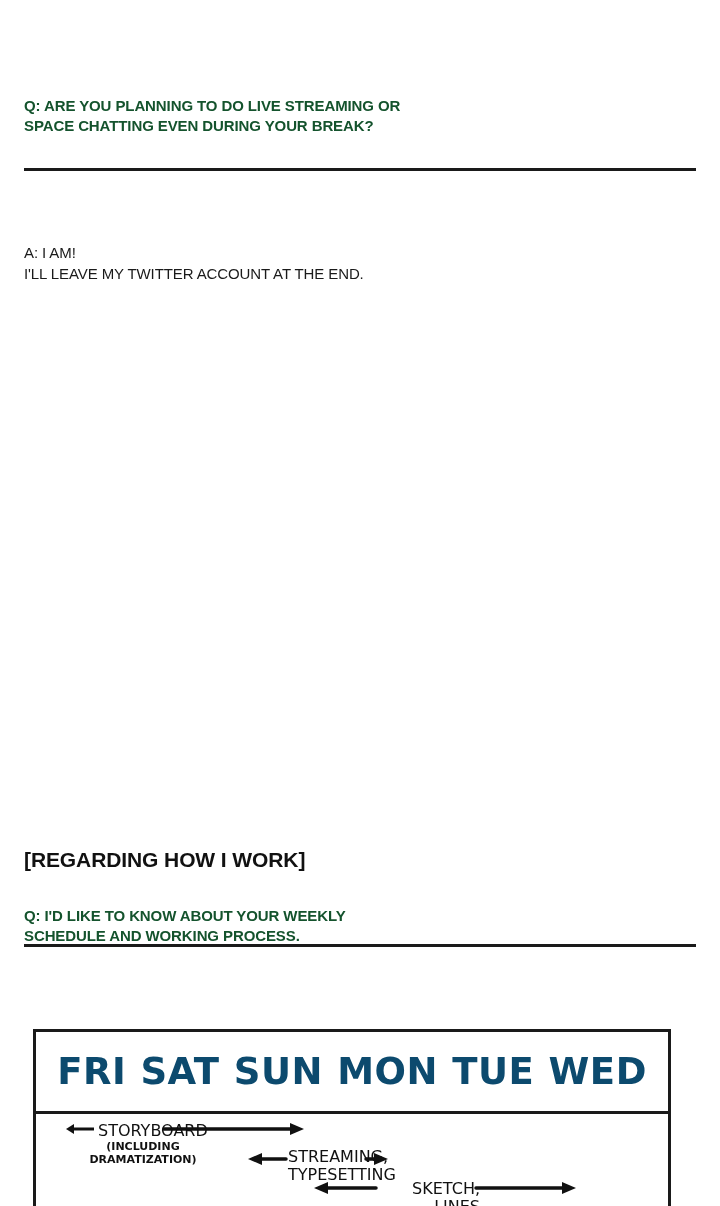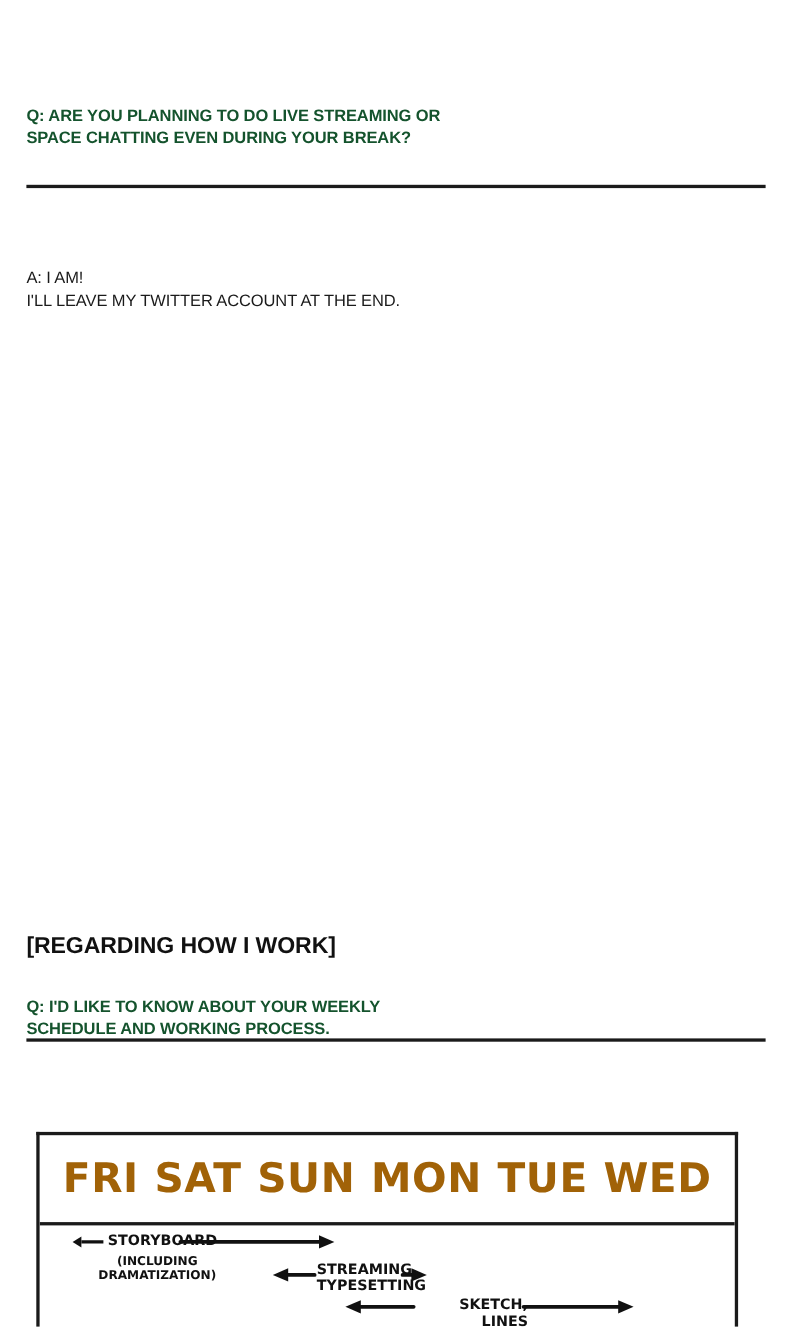--- a/index.html
+++ b/index.html
@@ -92,33 +92,33 @@
     justify-content: space-around;
     padding: 0 14px;
     box-sizing: border-box;
   }
 
   .day {
     font-family: "DejaVu Sans", sans-serif;
     font-size: 37px;
     font-weight: 700;
     letter-spacing: 0.5px;
-    color: #a16207;
+    color: #0c4a6e;
   }
 
   .lanes {
     position: relative;
     height: 92px;
   }
 
   .lane-label {
     position: absolute;
     font-family: "DejaVu Sans", sans-serif;
-    font-size: 13px;
-    font-weight: 700;
+    font-size: 16px;
+    font-weight: 400;
     color: #111111;
     line-height: 1.15;
     letter-spacing: 0px;
     white-space: pre-line;
     text-align: center;
   }
 
   .lane-sub {
     position: absolute;
     font-family: "DejaVu Sans", sans-serif;

